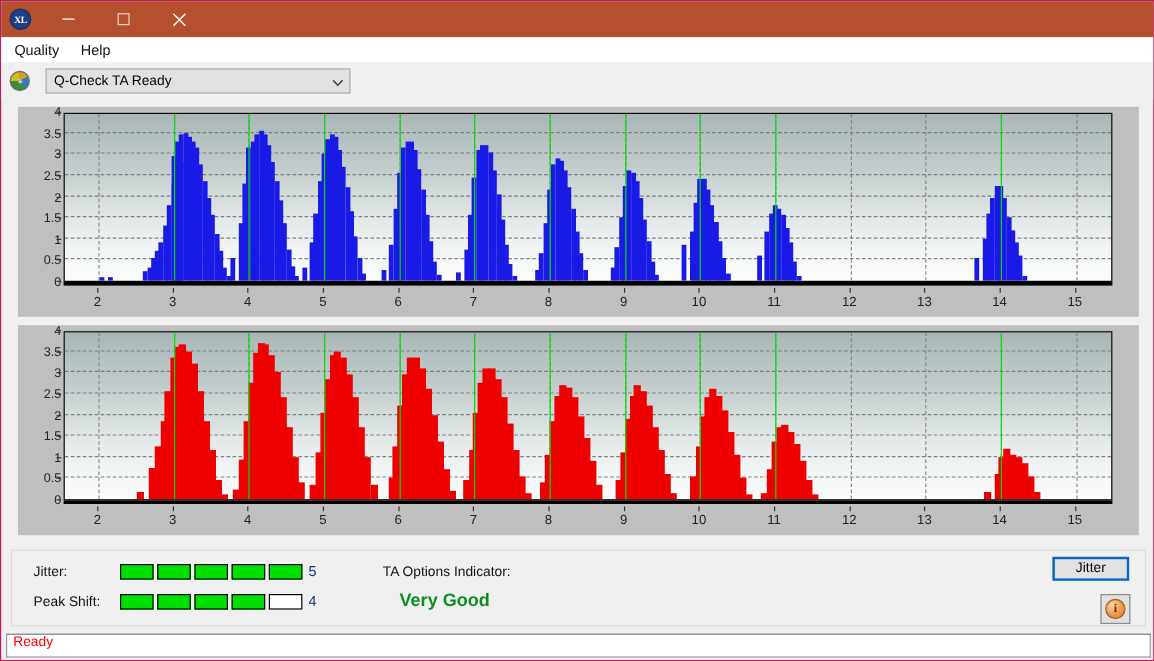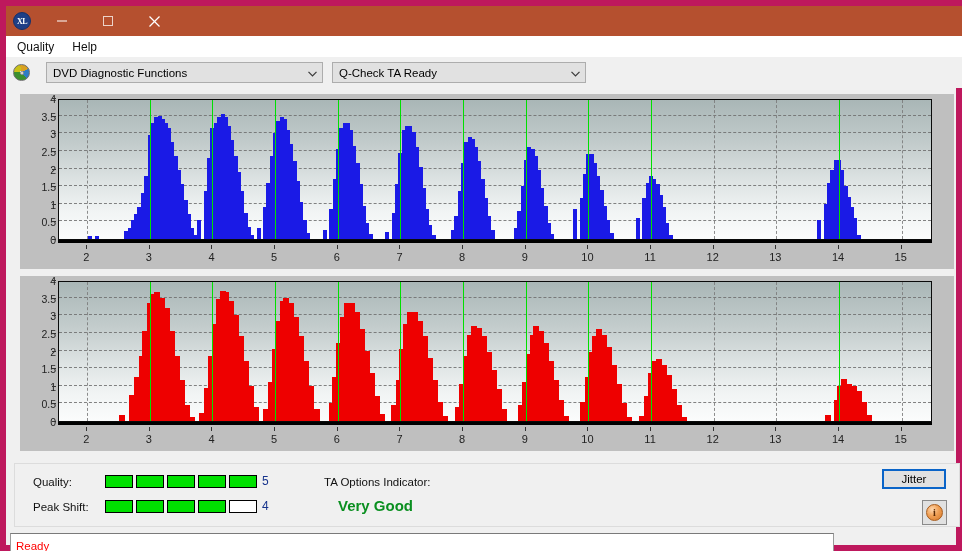--- a/index.html
+++ b/index.html
@@ -5,21 +5,21 @@
   html,body{margin:0;padding:0;}
   body{
     width:962px;height:551px;overflow:hidden;
     font-family:"Liberation Sans",sans-serif;
     background:#f0f0f0;
     -webkit-font-smoothing:antialiased;
   }
   #app{
     position:relative;width:962px;height:551px;
     box-sizing:border-box;
-    border:6px solid #be185d;
+    border:1px solid #be185d;
     background:#f0f0f0;
   }
 
   
   .titlebar{
     position:absolute;left:0;top:0;width:960px;height:30px;
     background:#b5502f;
     display:flex;align-items:center;
   }
   .app-icon{
@@ -191,25 +191,25 @@
     width:17px;height:17px;border-radius:50%;
     background:radial-gradient(circle at 35% 30%,#ffd8b0 0%,#f0a055 45%,#d4772a 100%);
     border:1px solid #a85c1c;box-sizing:border-box;
     display:flex;align-items:center;justify-content:center;
     font-size:10px;font-weight:bold;color:#5a2a06;
     font-family:"Liberation Serif",serif;
   }
 
   
   .statusbar{
-    position:absolute;left:4px;top:527px;width:824px;height:20px;
+    position:absolute;left:4px;top:527px;width:954px;height:20px;
     background:#ffffff;
     border:1px solid #9a9a9a;border-top-color:#7a7a7a;
     box-sizing:border-box;
-    display:flex;align-items:flex-end;
+    display:flex;align-items:flex-start;
   }
   .statustext{font-size:11.5px;color:#ff0000;padding-left:5px;}
 </style>
 </head>
 <body>
 
 <div id="app">
 
   <div class="titlebar">
     <div class="app-icon">XL</div>
@@ -233,28 +233,20 @@
     </div>
   </div>
 
   <div class="menubar">
     <div class="menuitem">Quality</div>
     <div class="menuitem">Help</div>
   </div>
 
   <div class="toolbar">
     <div class="drive-icon"></div>
-    <div class="combo" id="combo-function">
-      <span>DVD Diagnostic Functions</span>
-      <span class="chev">
-        <svg width="9" height="6" viewBox="0 0 9 6">
-            <path d="M0.5 0.8 L4.5 5 L8.5 0.8" fill="none" stroke="#3a3a3a" stroke-width="1.2"></path>
-          </svg>
-      </span>
-    </div>
     <div class="combo" id="combo-test">
       <span>Q-Check TA Ready</span>
       <span class="chev">
         <svg width="9" height="6" viewBox="0 0 9 6">
             <path d="M0.5 0.8 L4.5 5 L8.5 0.8" fill="none" stroke="#3a3a3a" stroke-width="1.2"></path>
           </svg>
       </span>
     </div>
   </div>
 
@@ -686,21 +678,21 @@
         <div class="xlab" style="left: 705.369px; top: 152px;">13</div>
         <div class="xtick" style="left: 717.369px;"></div>
         <div class="xlab" style="left: 768.022px; top: 152px;">14</div>
         <div class="xtick" style="left: 780.022px;"></div>
         <div class="xlab" style="left: 830.674px; top: 152px;">15</div>
         <div class="xtick" style="left: 842.674px;"></div>
       </div>
   </div>
 
   <div class="resultpanel">
-    <div class="rlabel" style="left:18px;top:12px;">Quality:</div>
+    <div class="rlabel" style="left:18px;top:12px;">Jitter:</div>
     <div class="meter" id="jitter-meter" style="left:90px;top:11px;">
         <div class="seg on"></div>
         <div class="seg on"></div>
         <div class="seg on"></div>
         <div class="seg on"></div>
         <div class="seg on"></div>
       </div>
     <div class="rnum" style="left:247px;top:10px;">5</div>
 
     <div class="rlabel" style="left:18px;top:37px;">Peak Shift:</div>

